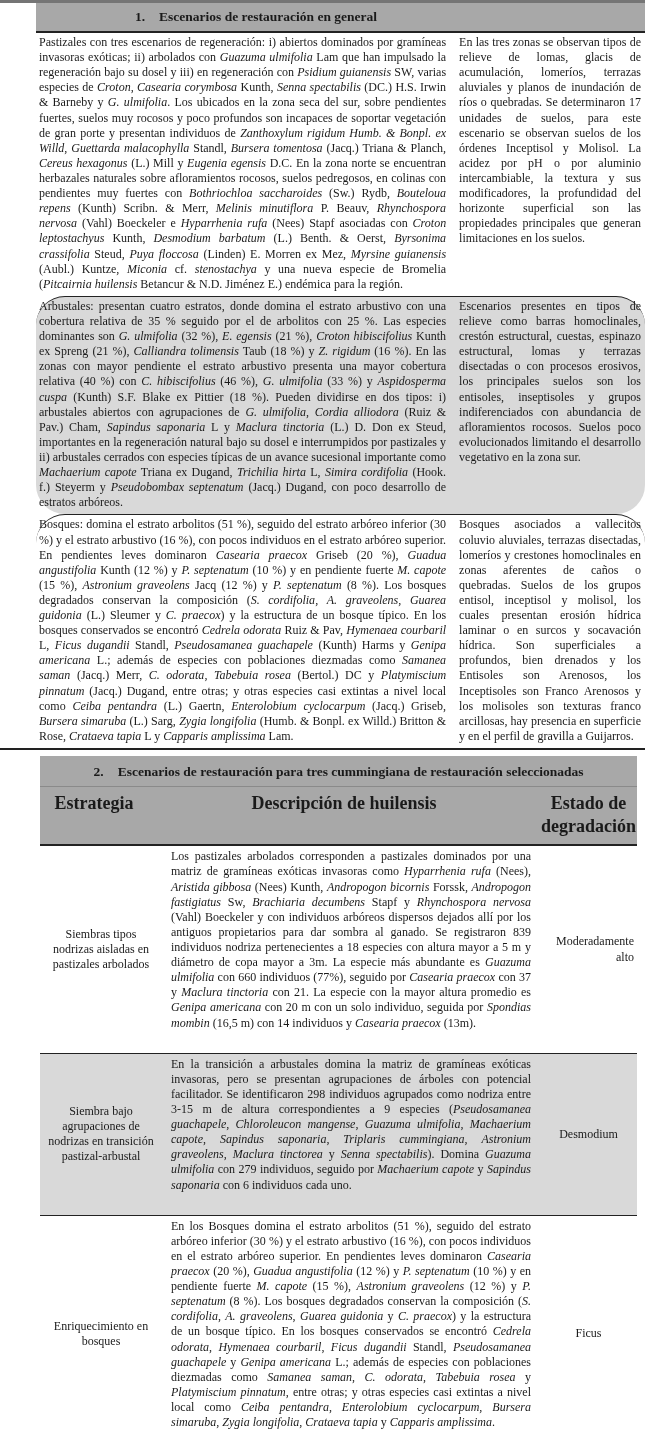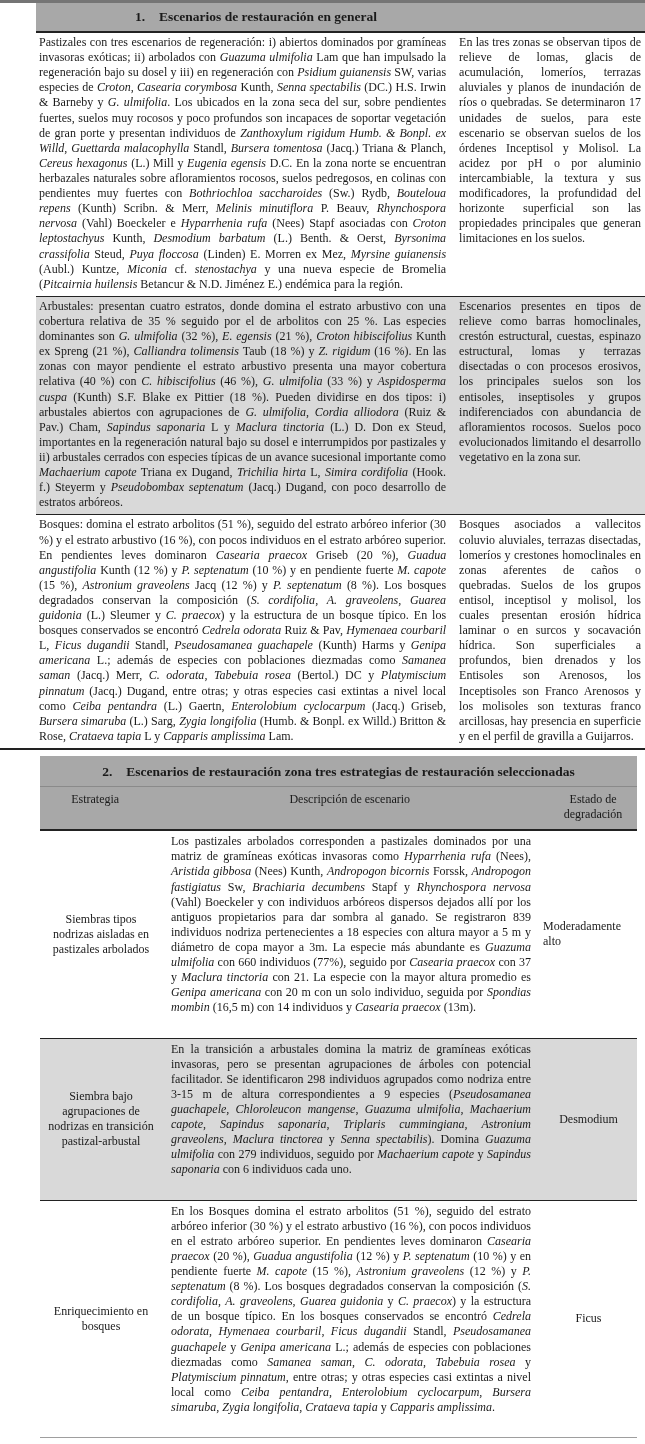--- a/index.html
+++ b/index.html
@@ -34,21 +34,21 @@
   .t1-header{
     background:var(--header-bg);
     border-bottom:2px solid var(--border-dark);
     font-weight:bold;
     font-size:13.5px;
   }
   .t1-header .c-left{text-align:center;padding:5px 4px 6px;}
   .t1-header .c-right{text-align:center;padding:5px 2px 6px;}
   .num{margin-right:14px;}
   .cell{text-align:justify;}
-  .sep{border-top:1.5px solid var(--border-dark);}
+  .sep{border-top:1.5px solid var(--border-dark);border-radius:29px;}
   .shaded{background:var(--row-shade);}
 
   
   .table2{
     width:597px;
     margin:6px 0 0 40px;
     box-sizing:border-box;
     border-bottom:1px solid var(--rule-gray);
   }
   .t2-title{
@@ -56,33 +56,33 @@
     text-align:center;
     font-weight:bold;
     font-size:13.5px;
     padding:7px 6px 6px;
     border-bottom:1px solid #8a8a8a;
   }
   .t2-head{
     display:flex;
     background:var(--header-bg);
     border-bottom:2px solid var(--border-dark);
-    font-weight:normal;
-    font-size:12px;
+    font-weight:bold;
+    font-size:18px;
     gap:29px;
   }
   .t2-c1{width:122px;box-sizing:border-box;}
   .t2-c2{width:378px;box-sizing:border-box;}
   .t2-c3{width:97px;box-sizing:border-box;}
   .t2-head > div{padding:5px 3px 7px;text-align:center;display:flex;align-items:flex-start;justify-content:center;}
   .t2-row{display:flex;}
   .t2-row + .t2-row{border-top:1.5px solid var(--border-dark);}
   .strat{display:flex;align-items:center;justify-content:center;text-align:center;padding:4px 6px;}
   .desc{text-align:justify;padding:3px 9px 22px;}
-  .degr{display:flex;align-items:center;justify-content:center;text-align:left;padding:4px 3px;}
+  .degr{display:flex;align-items:center;justify-content:center;text-align:right;padding:4px 3px;}
   .endline{
     width:597px;
     margin:10px 0 4px 40px;
     border-top:3px solid var(--header-bg);
   }
   i{font-style:italic;}
 </style>
 </head>
 <body>
 
@@ -106,26 +106,26 @@
     </div>
 
     <div class="row sep">
       <div class="c-left cell">Bosques: domina el estrato arbolitos (51 %), seguido del estrato arbóreo inferior (30 %) y el estrato arbustivo (16 %), con pocos individuos en el estrato arbóreo superior. En pendientes leves dominaron <i>Casearia praecox</i> Griseb (20 %), <i>Guadua angustifolia</i> Kunth (12 %) y <i>P. septenatum</i> (10 %) y en pendiente fuerte <i>M. capote</i> (15 %), <i>Astronium graveolens</i> Jacq (12 %) y <i>P. septenatum</i> (8 %). Los bosques degradados conservan la composición (<i>S. cordifolia</i>, <i>A. graveolens</i>, <i>Guarea guidonia</i> (L.) Sleumer y <i>C. praecox</i>) y la estructura de un bosque típico. En los bosques conservados se encontró <i>Cedrela odorata</i> Ruiz &amp; Pav, <i>Hymenaea courbaril</i> L, <i>Ficus dugandii</i> Standl, <i>Pseudosamanea guachapele</i> (Kunth) Harms y <i>Genipa americana</i> L.; además de especies con poblaciones diezmadas como <i>Samanea saman</i> (Jacq.) Merr, <i>C. odorata</i>, <i>Tabebuia rosea</i> (Bertol.) DC y <i>Platymiscium pinnatum</i> (Jacq.) Dugand, entre otras; y otras especies casi extintas a nivel local como <i>Ceiba pentandra</i> (L.) Gaertn, <i>Enterolobium cyclocarpum</i> (Jacq.) Griseb, <i>Bursera simaruba</i> (L.) Sarg, <i>Zygia longifolia</i> (Humb. &amp; Bonpl. ex Willd.) Britton &amp; Rose, <i>Crataeva tapia</i> L y <i>Capparis amplissima</i> Lam.</div>
       <div class="c-right cell">Bosques asociados a vallecitos coluvio aluviales, terrazas disectadas, lomeríos y crestones homoclinales en zonas aferentes de caños o quebradas. Suelos de los grupos entisol, inceptisol y molisol, los cuales presentan erosión hídrica laminar o en surcos y socavación hídrica. Son superficiales a profundos, bien drenados y los Entisoles son Arenosos, los Inceptisoles son Franco Arenosos y los molisoles son texturas franco arcillosas, hay presencia en superficie y en el perfil de gravilla a Guijarros.</div>
     </div>
   </section>
 
   <section class="table2">
     <header class="t2-title">
-      <span class="num">2.</span><span>Escenarios de restauración zona tres estrategias de restauración seleccionadas</span>
+      <span class="num">2.</span><span>Escenarios de restauración para tres cummingiana de restauración seleccionadas</span>
     </header>
 
     <div class="t2-head">
       <div class="t2-c1">Estrategia</div>
-      <div class="t2-c2">Descripción de escenario</div>
+      <div class="t2-c2">Descripción de huilensis</div>
       <div class="t2-c3">Estado de degradación</div>
     </div>
 
     <div class="t2-row">
       <div class="t2-c1 strat">Siembras tipos nodrizas aisladas en pastizales arbolados</div>
       <div class="t2-c2 desc">Los pastizales arbolados corresponden a pastizales dominados por una matriz de gramíneas exóticas invasoras como <i>Hyparrhenia rufa</i> (Nees), <i>Aristida gibbosa</i> (Nees) Kunth, <i>Andropogon bicornis</i> Forssk, <i>Andropogon fastigiatus</i> Sw, <i>Brachiaria decumbens</i> Stapf y <i>Rhynchospora nervosa</i> (Vahl) Boeckeler y con individuos arbóreos dispersos dejados allí por los antiguos propietarios para dar sombra al ganado. Se registraron 839 individuos nodriza pertenecientes a 18 especies con altura mayor a 5 m y diámetro de copa mayor a 3m. La especie más abundante es <i>Guazuma ulmifolia</i> con 660 individuos (77%), seguido por <i>Casearia praecox</i> con 37 y <i>Maclura tinctoria</i> con 21. La especie con la mayor altura promedio es <i>Genipa americana</i> con 20 m con un solo individuo, seguida por <i>Spondias mombin</i> (16,5 m) con 14 individuos y <i>Casearia praecox</i> (13m).</div>
       <div class="t2-c3 degr">Moderadamente alto</div>
     </div>
 
     <div class="t2-row shaded">

